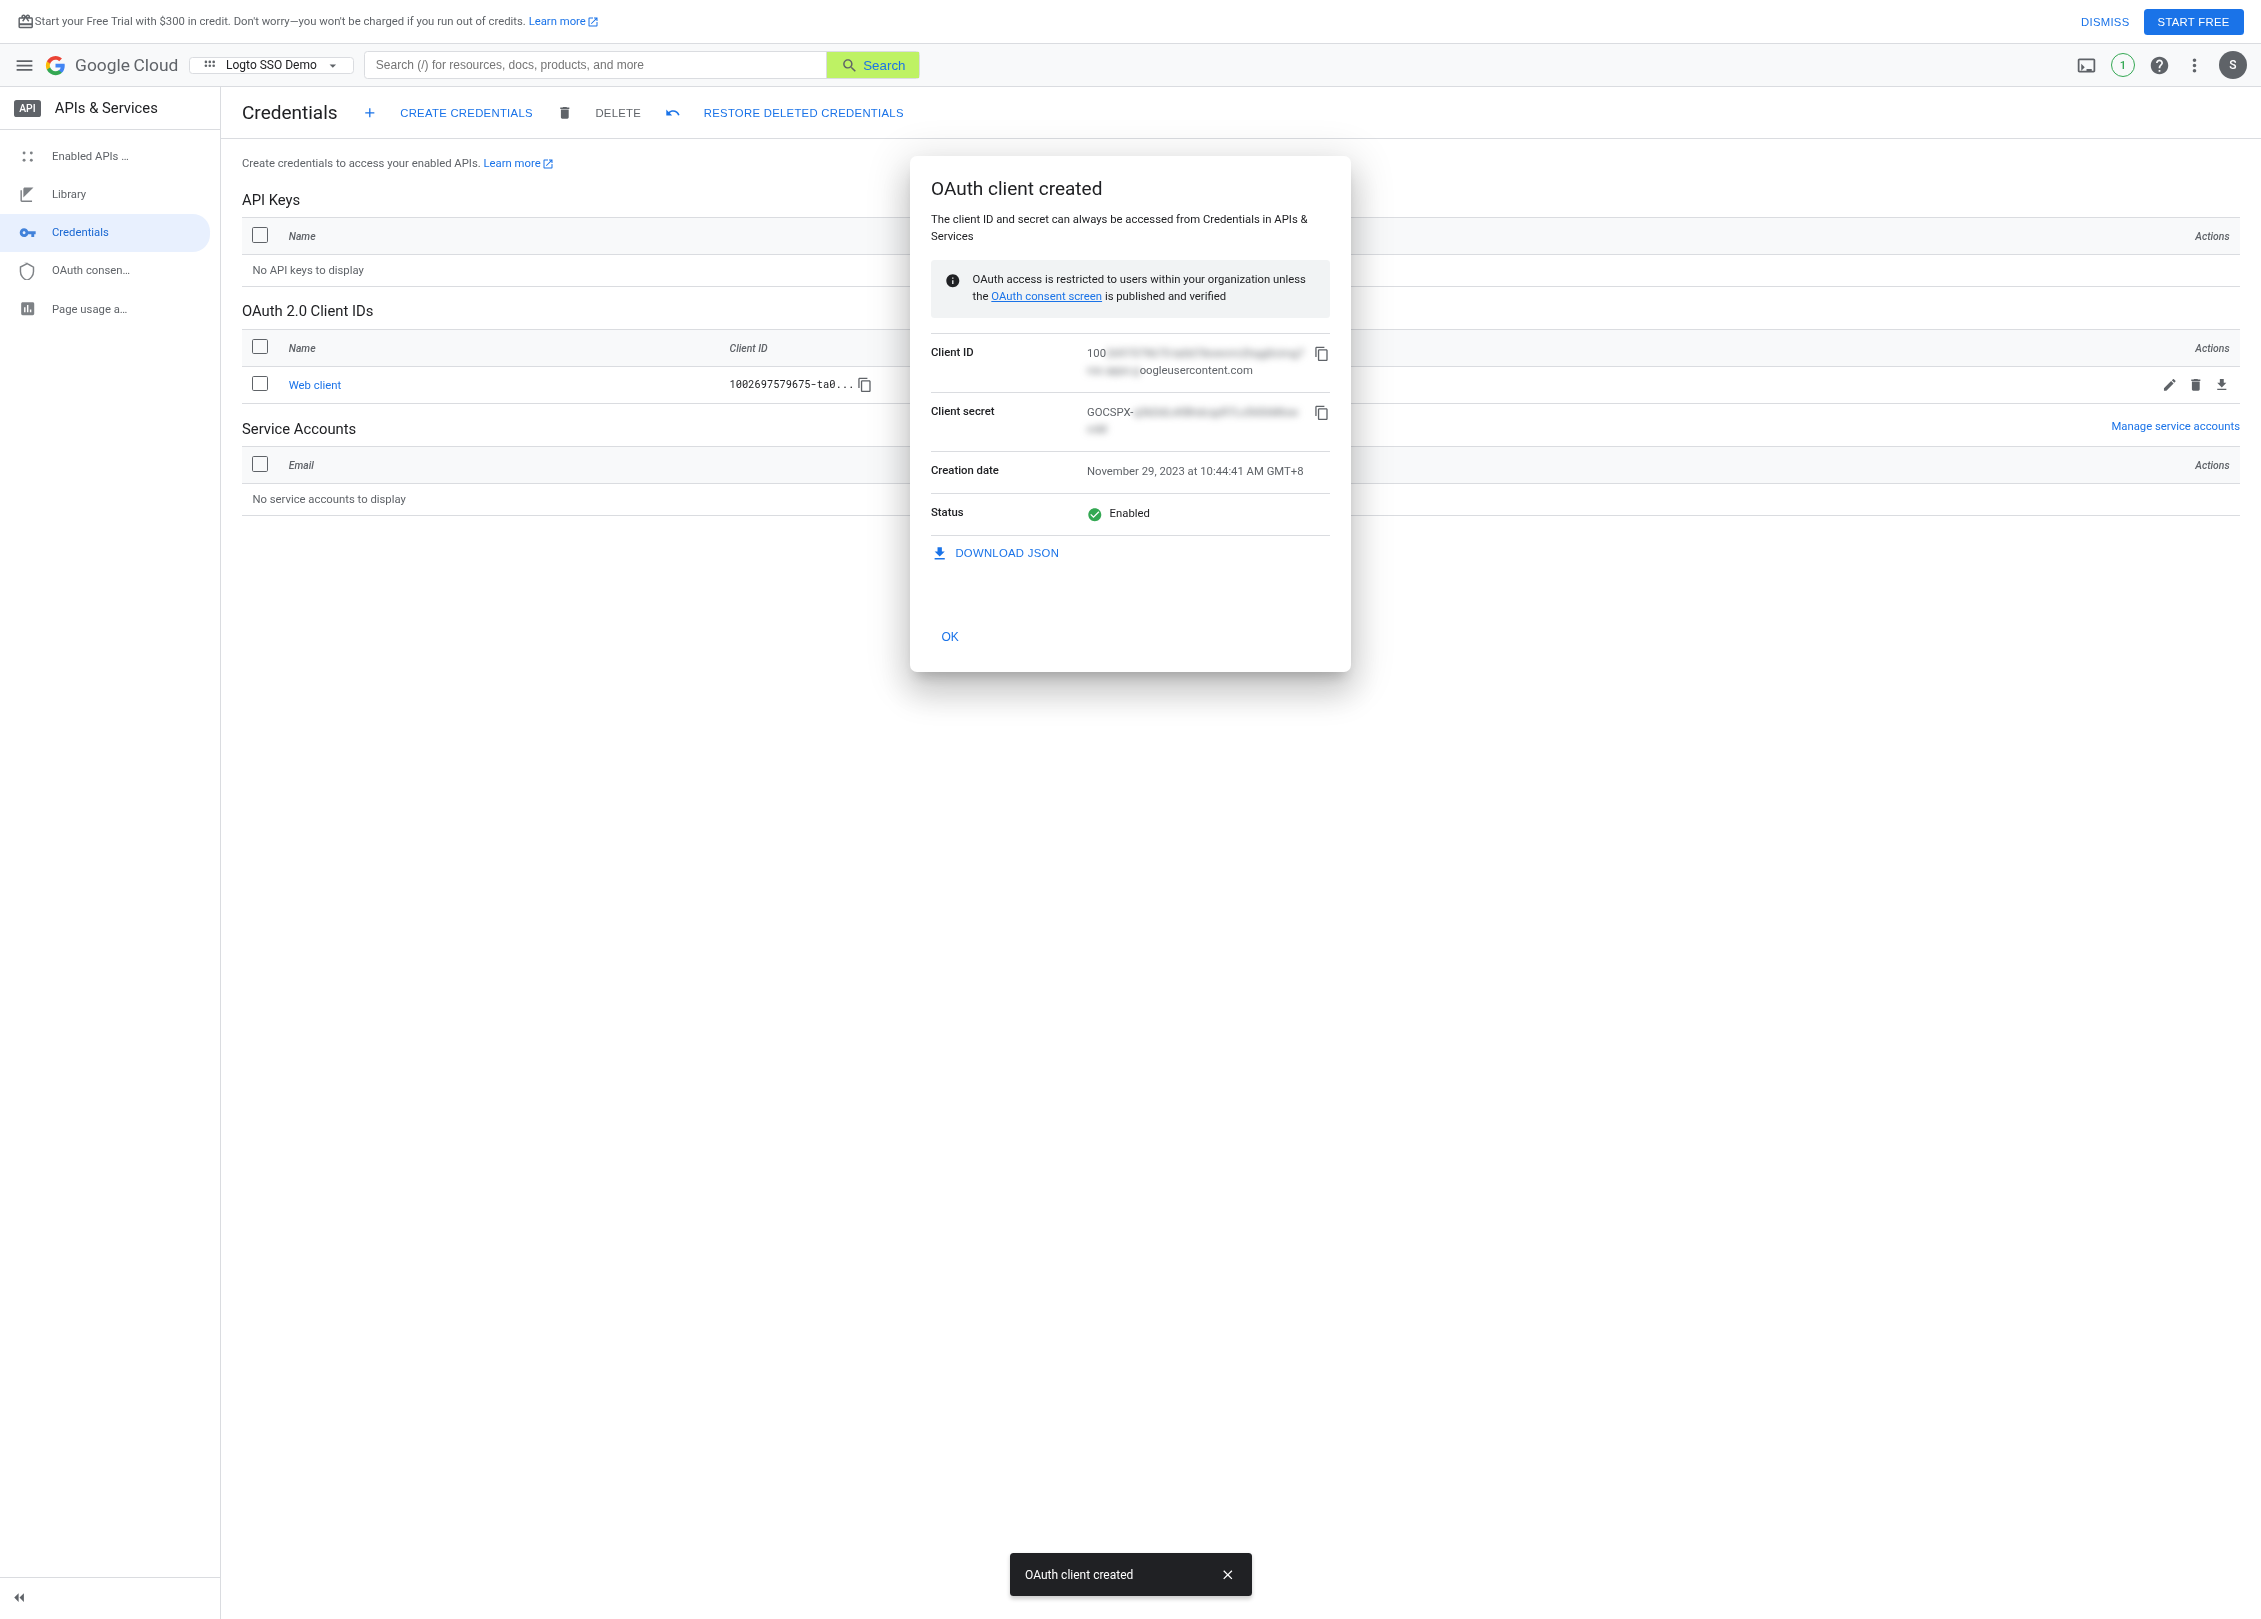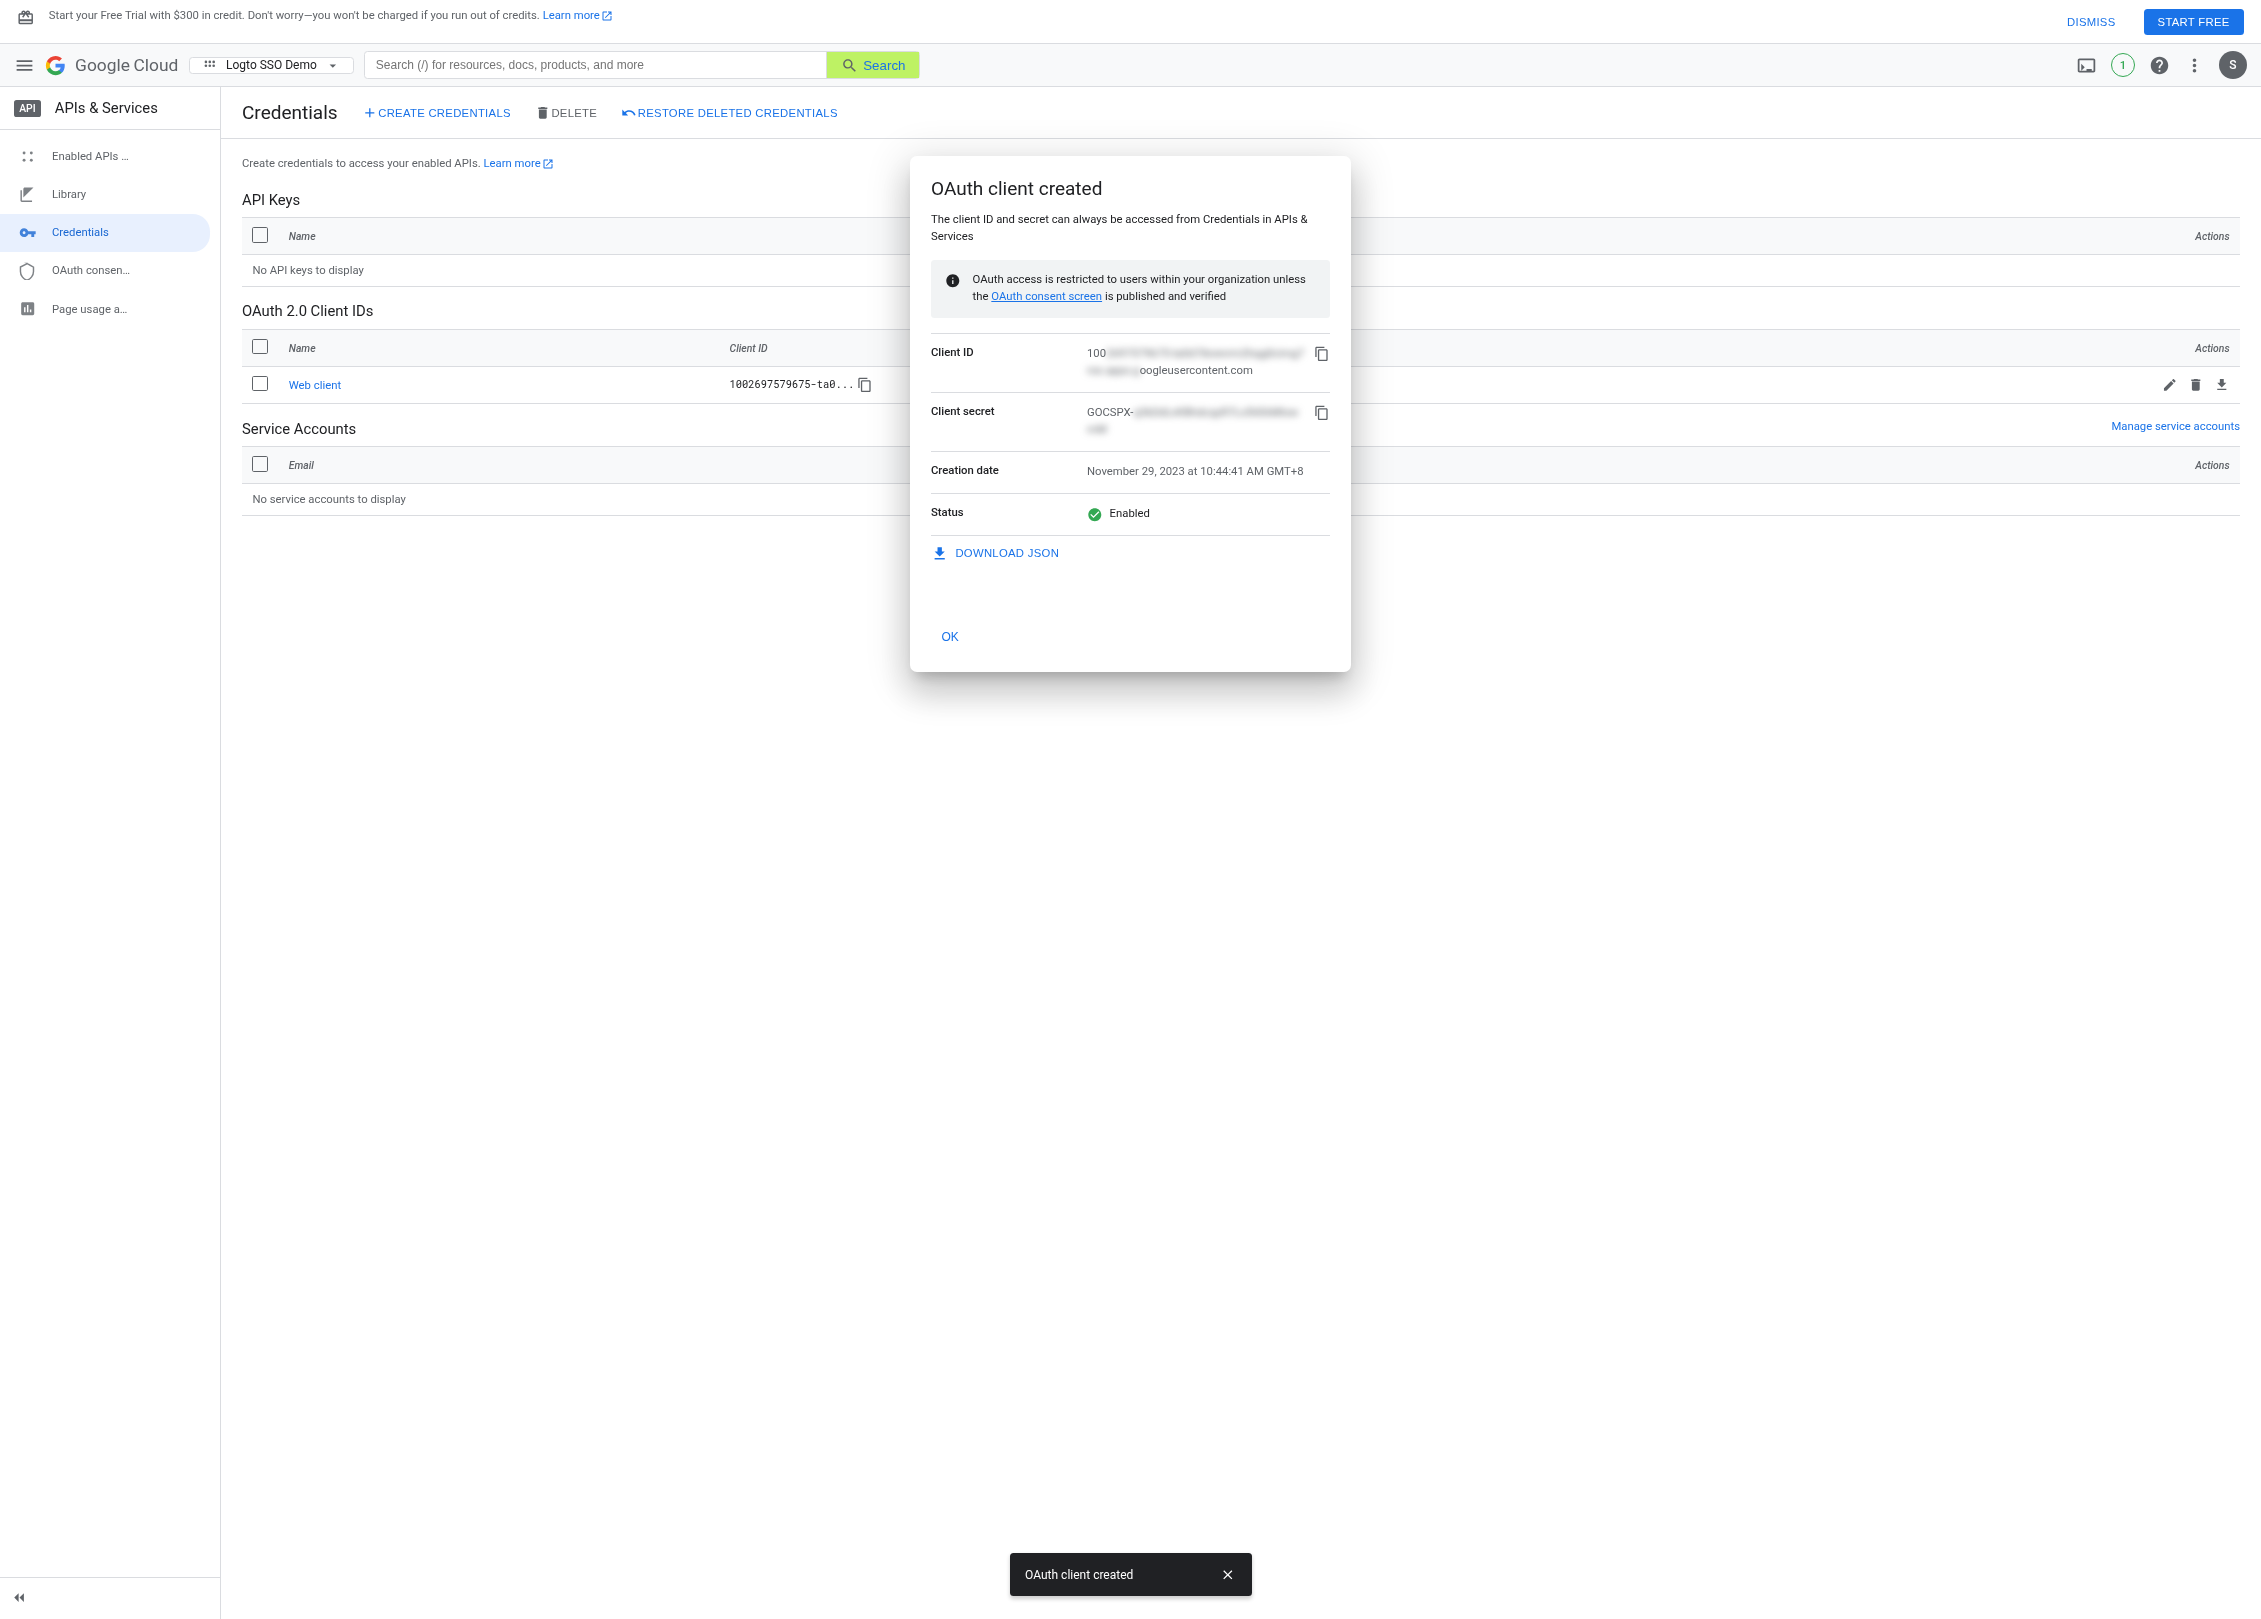--- a/index.html
+++ b/index.html
@@ -1,19 +1,19 @@
 <!DOCTYPE html>
 <html style="font-size:14px"><head>
 <meta charset="utf-8">
 <style>
 * { box-sizing: border-box; margin: 0; padding: 0; }
 body { font-family: 'Google Sans', Roboto, Arial, sans-serif; font-size: 12px; color: #202124; background: #fff; overflow: hidden; }
 
 
-.banner { display: flex; align-items: flex-start; padding: 8.7px 17.4px; border-bottom: 0.9px solid #dadce0; gap: 14px; }
+.banner { display: flex; align-items: center; padding: 8.7px 17.4px; border-bottom: 0.9px solid #dadce0; gap: 0; }
 .banner-gift { width: 17.4px; height: 17.4px; fill: #5f6368; }
 .banner-text { flex: 1; color: #5f6368; font-size: 11.3px; }
 .banner-link { color: #1a73e8; text-decoration: none; }
 .banner-dismiss { color: #1a73e8; font-weight: 500; padding: 7px 14px; border: none; background: none; cursor: pointer; font-size: 11.3px; letter-spacing: 0.3px; }
 .banner-start { background: #1a73e8; color: #fff; border: none; padding: 7px 14px; border-radius: 3.5px; font-weight: 500; cursor: pointer; font-size: 11.3px; letter-spacing: 0.3px; }
 
 
 .header { display: flex; align-items: center; padding: 7px 14px; border-bottom: 0.9px solid #dadce0; background: #f8f9fa; gap: 10.4px; }
 .menu-btn { width: 21px; height: 21px; background: none; border: none; cursor: pointer; fill: #5f6368; padding: 0; }
 .logo { display: flex; align-items: center; gap: 3.5px; }
@@ -40,21 +40,21 @@
 .sidebar-item { display: flex; align-items: center; gap: 15.6px; padding: 10.4px 19px; cursor: pointer; color: #5f6368; font-size: 11.3px; border-radius: 0 17.4px 17.4px 0; margin-right: 10.4px; }
 .sidebar-item.active { background: #e8f0fe; color: #1967d2; }
 .sidebar-item .sb-icon { width: 17.4px; height: 17.4px; fill: currentColor; opacity: 0.8; }
 .sidebar-footer { border-top: 0.9px solid #dadce0; padding: 8.7px; }
 .collapse-btn { width: 21px; height: 21px; fill: #5f6368; cursor: pointer; }
 
 
 .main { flex: 1; overflow: auto; }
 .toolbar { display: flex; align-items: center; gap: 24px; padding: 14px 21px; border-bottom: 0.9px solid #dadce0; }
 .page-title { font-size: 19px; font-weight: 400; }
-.tb-btn { display: flex; align-items: center; gap: 1px; background: none; border: none; color: #1a73e8; font-weight: 500; cursor: pointer; font-size: 11.3px; letter-spacing: 0.3px; }
+.tb-btn { display: flex; align-items: center; gap: 23px; background: none; border: none; color: #1a73e8; font-weight: 500; cursor: pointer; font-size: 11.3px; letter-spacing: 0.3px; }
 .tb-btn svg { width: 15.6px; height: 15.6px; fill: #1a73e8; }
 .tb-btn.muted { color: #5f6368; }
 .tb-btn.muted svg { fill: #5f6368; }
 .content { padding: 17.4px 21px; }
 .intro { color: #5f6368; font-size: 11.3px; margin-bottom: 21px; }
 .section-title { font-size: 14.8px; font-weight: 400; margin: 15.6px 0 8.7px; }
 .manage-link { float: right; color: #1a73e8; font-size: 11.3px; text-decoration: none; }
 table { width: 100%; border-collapse: collapse; }
 th { text-align: left; padding: 8.7px 10.4px; font-weight: 500; font-size: 10.4px; color: #5f6368; background: #f8f9fa; border-bottom: 0.9px solid #dadce0; border-top: 0.9px solid #dadce0; font-style: italic; }
 th:last-child { text-align: right; }

